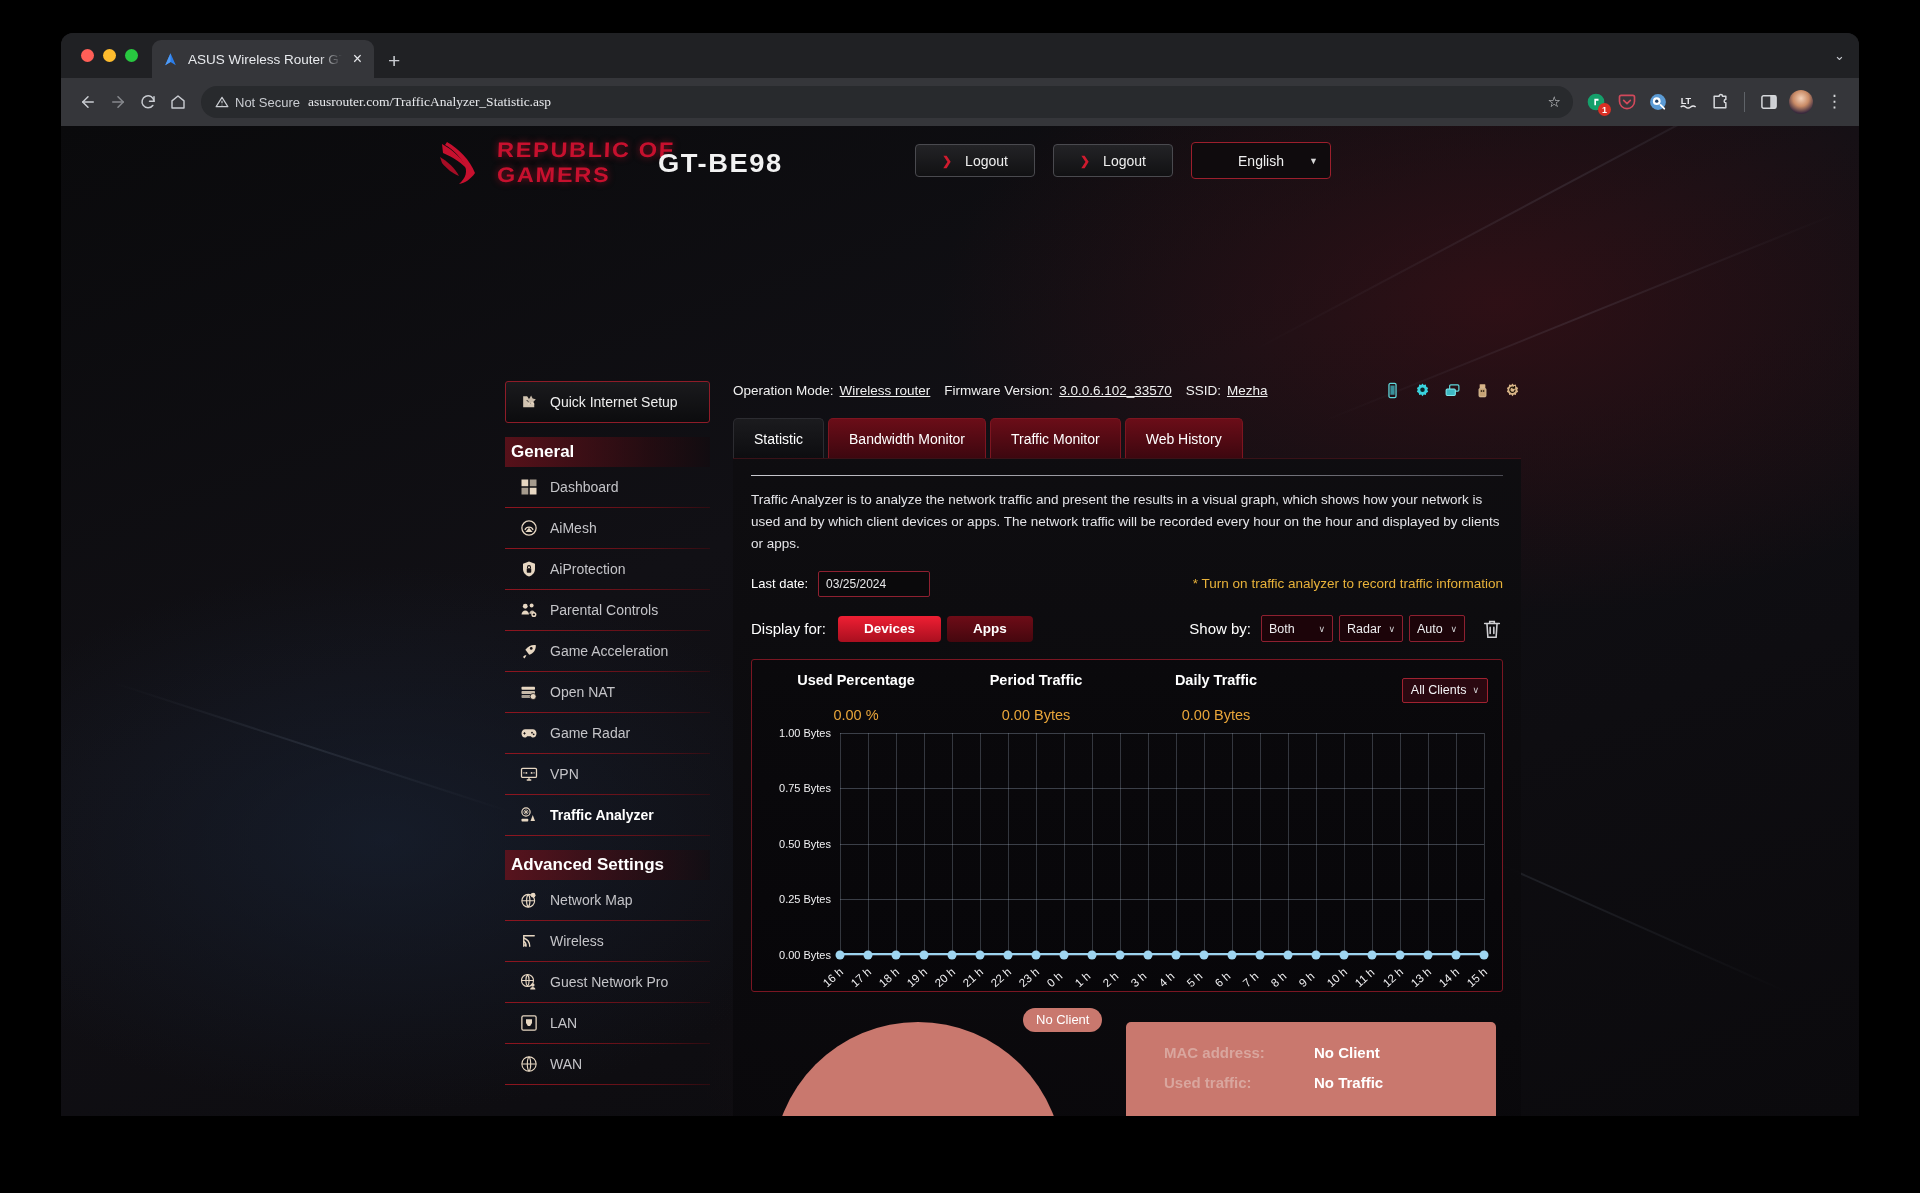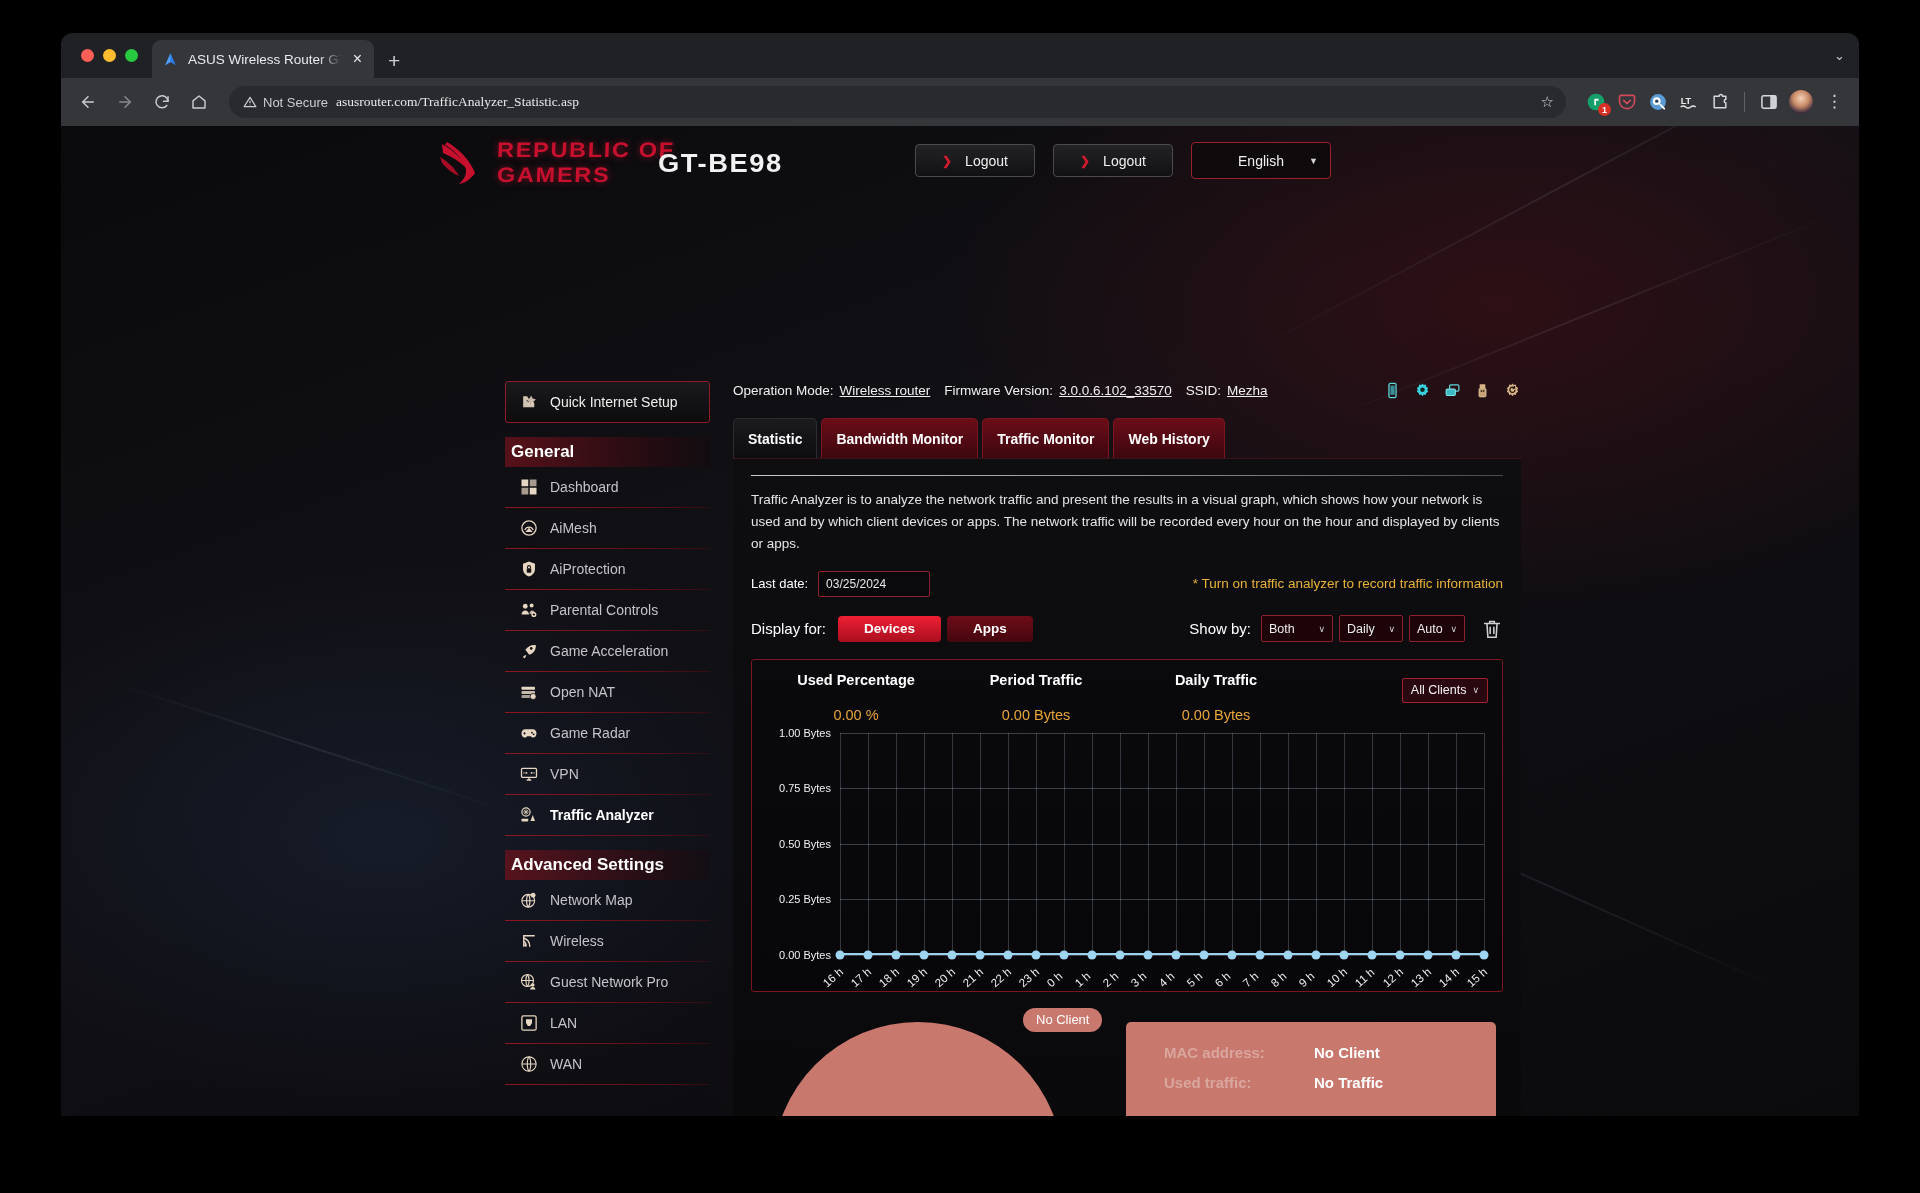--- a/index.html
+++ b/index.html
@@ -42,21 +42,21 @@
   #tab-close { font-size:16px; color:#e8eaed; line-height:1; cursor:pointer; padding:0 2px; }
   #new-tab-button {
     font-size: 21px; color:#c9ccd1; margin-left:14px; margin-bottom:7px;
     cursor:pointer; line-height:1;
   }
   #tab-strip-right { margin-left:auto; display:flex; align-items:center; height:45px; padding-right:14px; }
   #window-menu-chevron { color:#c9ccd1; font-size:13px; }
   
   #toolbar {
     height: 48px; background:#35363a;
-    display:flex; align-items:center; gap:7px; padding: 4px 12px;
+    display:flex; align-items:center; gap:0; padding: 4px 12px;
   }
   .tb-btn {
     width: 30px; height: 30px; display:flex; align-items:center; justify-content:center;
     color:#c9ccd1; border-radius:50%; cursor:pointer; flex:0 0 auto;
   }
   #omnibox {
     flex: 1 1 auto; height: 32px; background:#282a2d; border-radius:16px;
     display:flex; align-items:center; padding: 0 6px 0 14px; margin: 0 8px;
     gap: 8px; min-width: 0;
   }
@@ -147,22 +147,22 @@
     border-bottom:1px solid; cursor:pointer;
     border-image: linear-gradient(90deg, rgba(150,22,32,0.95) 0%, rgba(110,16,24,0.8) 70%, rgba(70,10,16,0.55) 100%) 1;
     color:#c4c4c8; font-size:14px;
   }
   .sb-item.active { color:#ffffff; font-weight:bold; }
   .sb-icon { width:19px; height:19px; flex:0 0 19px; display:flex; align-items:center; justify-content:center; }
   
   #content { position:absolute; left:672px; top:288px; width:788px; }
   #tabs-row { display:flex; align-items:flex-end; gap:4px; height:44px; }
   .page-tab {
-    height:40px; padding:0 14px; display:flex; align-items:center;
-    border-radius:5px 5px 0 0; font-size:14px; font-weight:bold; color:#fff;
+    height:40px; padding:0 20px; display:flex; align-items:center;
+    border-radius:5px 5px 0 0; font-size:14px; font-weight:normal; color:#fff;
     background:linear-gradient(180deg,#6b0d18 0%, #3d070f 100%);
     border:1px solid #7d1520; border-bottom:none; cursor:pointer;
   }
   .page-tab.active { background:linear-gradient(180deg,#1b1b1e 0%, #0d0d10 100%); border-color:#2c2c31; }
   #panel {
     background:linear-gradient(180deg, rgba(14,13,16,0.96) 0%, rgba(9,8,11,0.96) 100%);
     border-top:1px solid #3a1218;
     padding: 14px 18px 0 18px;
   }
   #panel-title-row { display:flex; align-items:center; height:34px; }
@@ -628,21 +628,21 @@
             <span id="display-for-label">Display for:</span>
             <div class="seg-btn active" style="margin-right:6px;">Devices</div>
             <div class="seg-btn">Apps</div>
 
             <span id="show-by-label">Show by:</span>
             <div class="dd" style="width:72px;">
               <span>Both</span>
               <span class="dd-caret">∨</span>
             </div>
             <div class="dd" style="width:64px;">
-              <span>Daily</span>
+              <span>Radar</span>
               <span class="dd-caret">∨</span>
             </div>
             <div class="dd" style="width:56px;">
               <span>Auto</span>
               <span class="dd-caret">∨</span>
             </div>
             <svg id="delete-button" viewBox="0 0 24 24" fill="none" stroke="#cfcfd3" stroke-width="1.7" stroke-linecap="round">
               <path d="M4 6h16M9.5 6V3.8h5V6M6.5 6l1 15h9l1-15"></path>
                 <path d="M10 10v7M14 10v7"></path>
             </svg>

